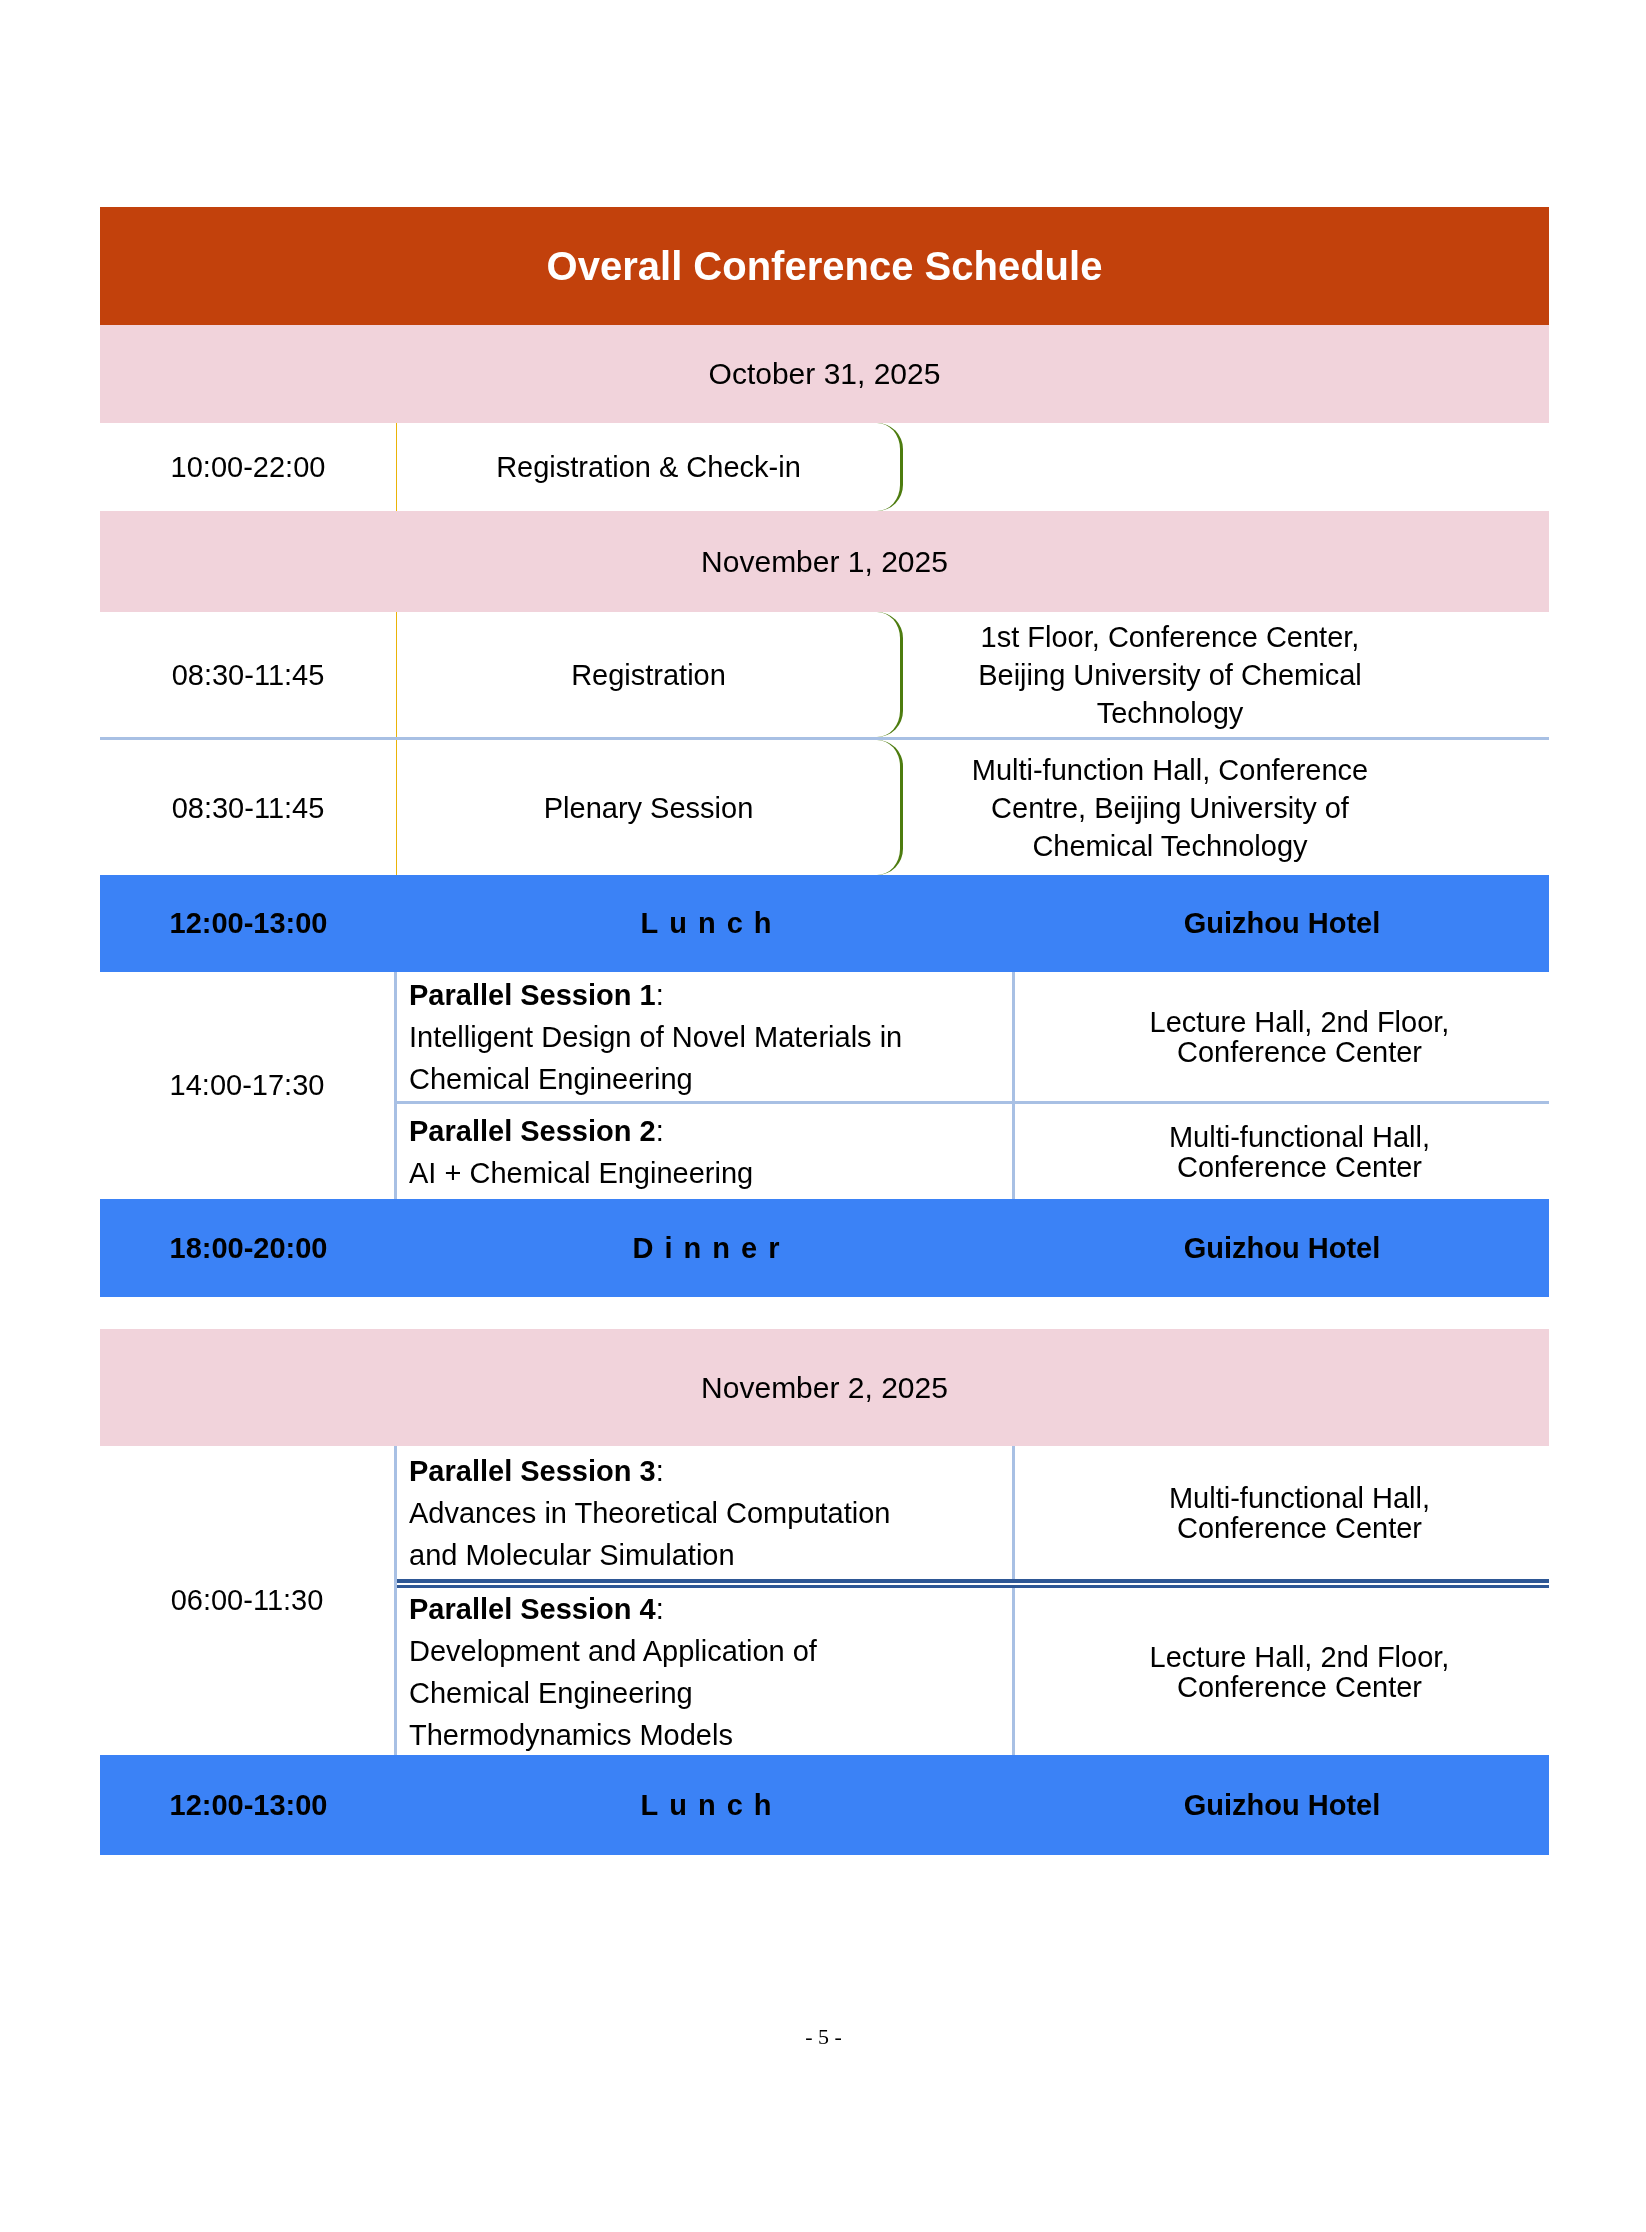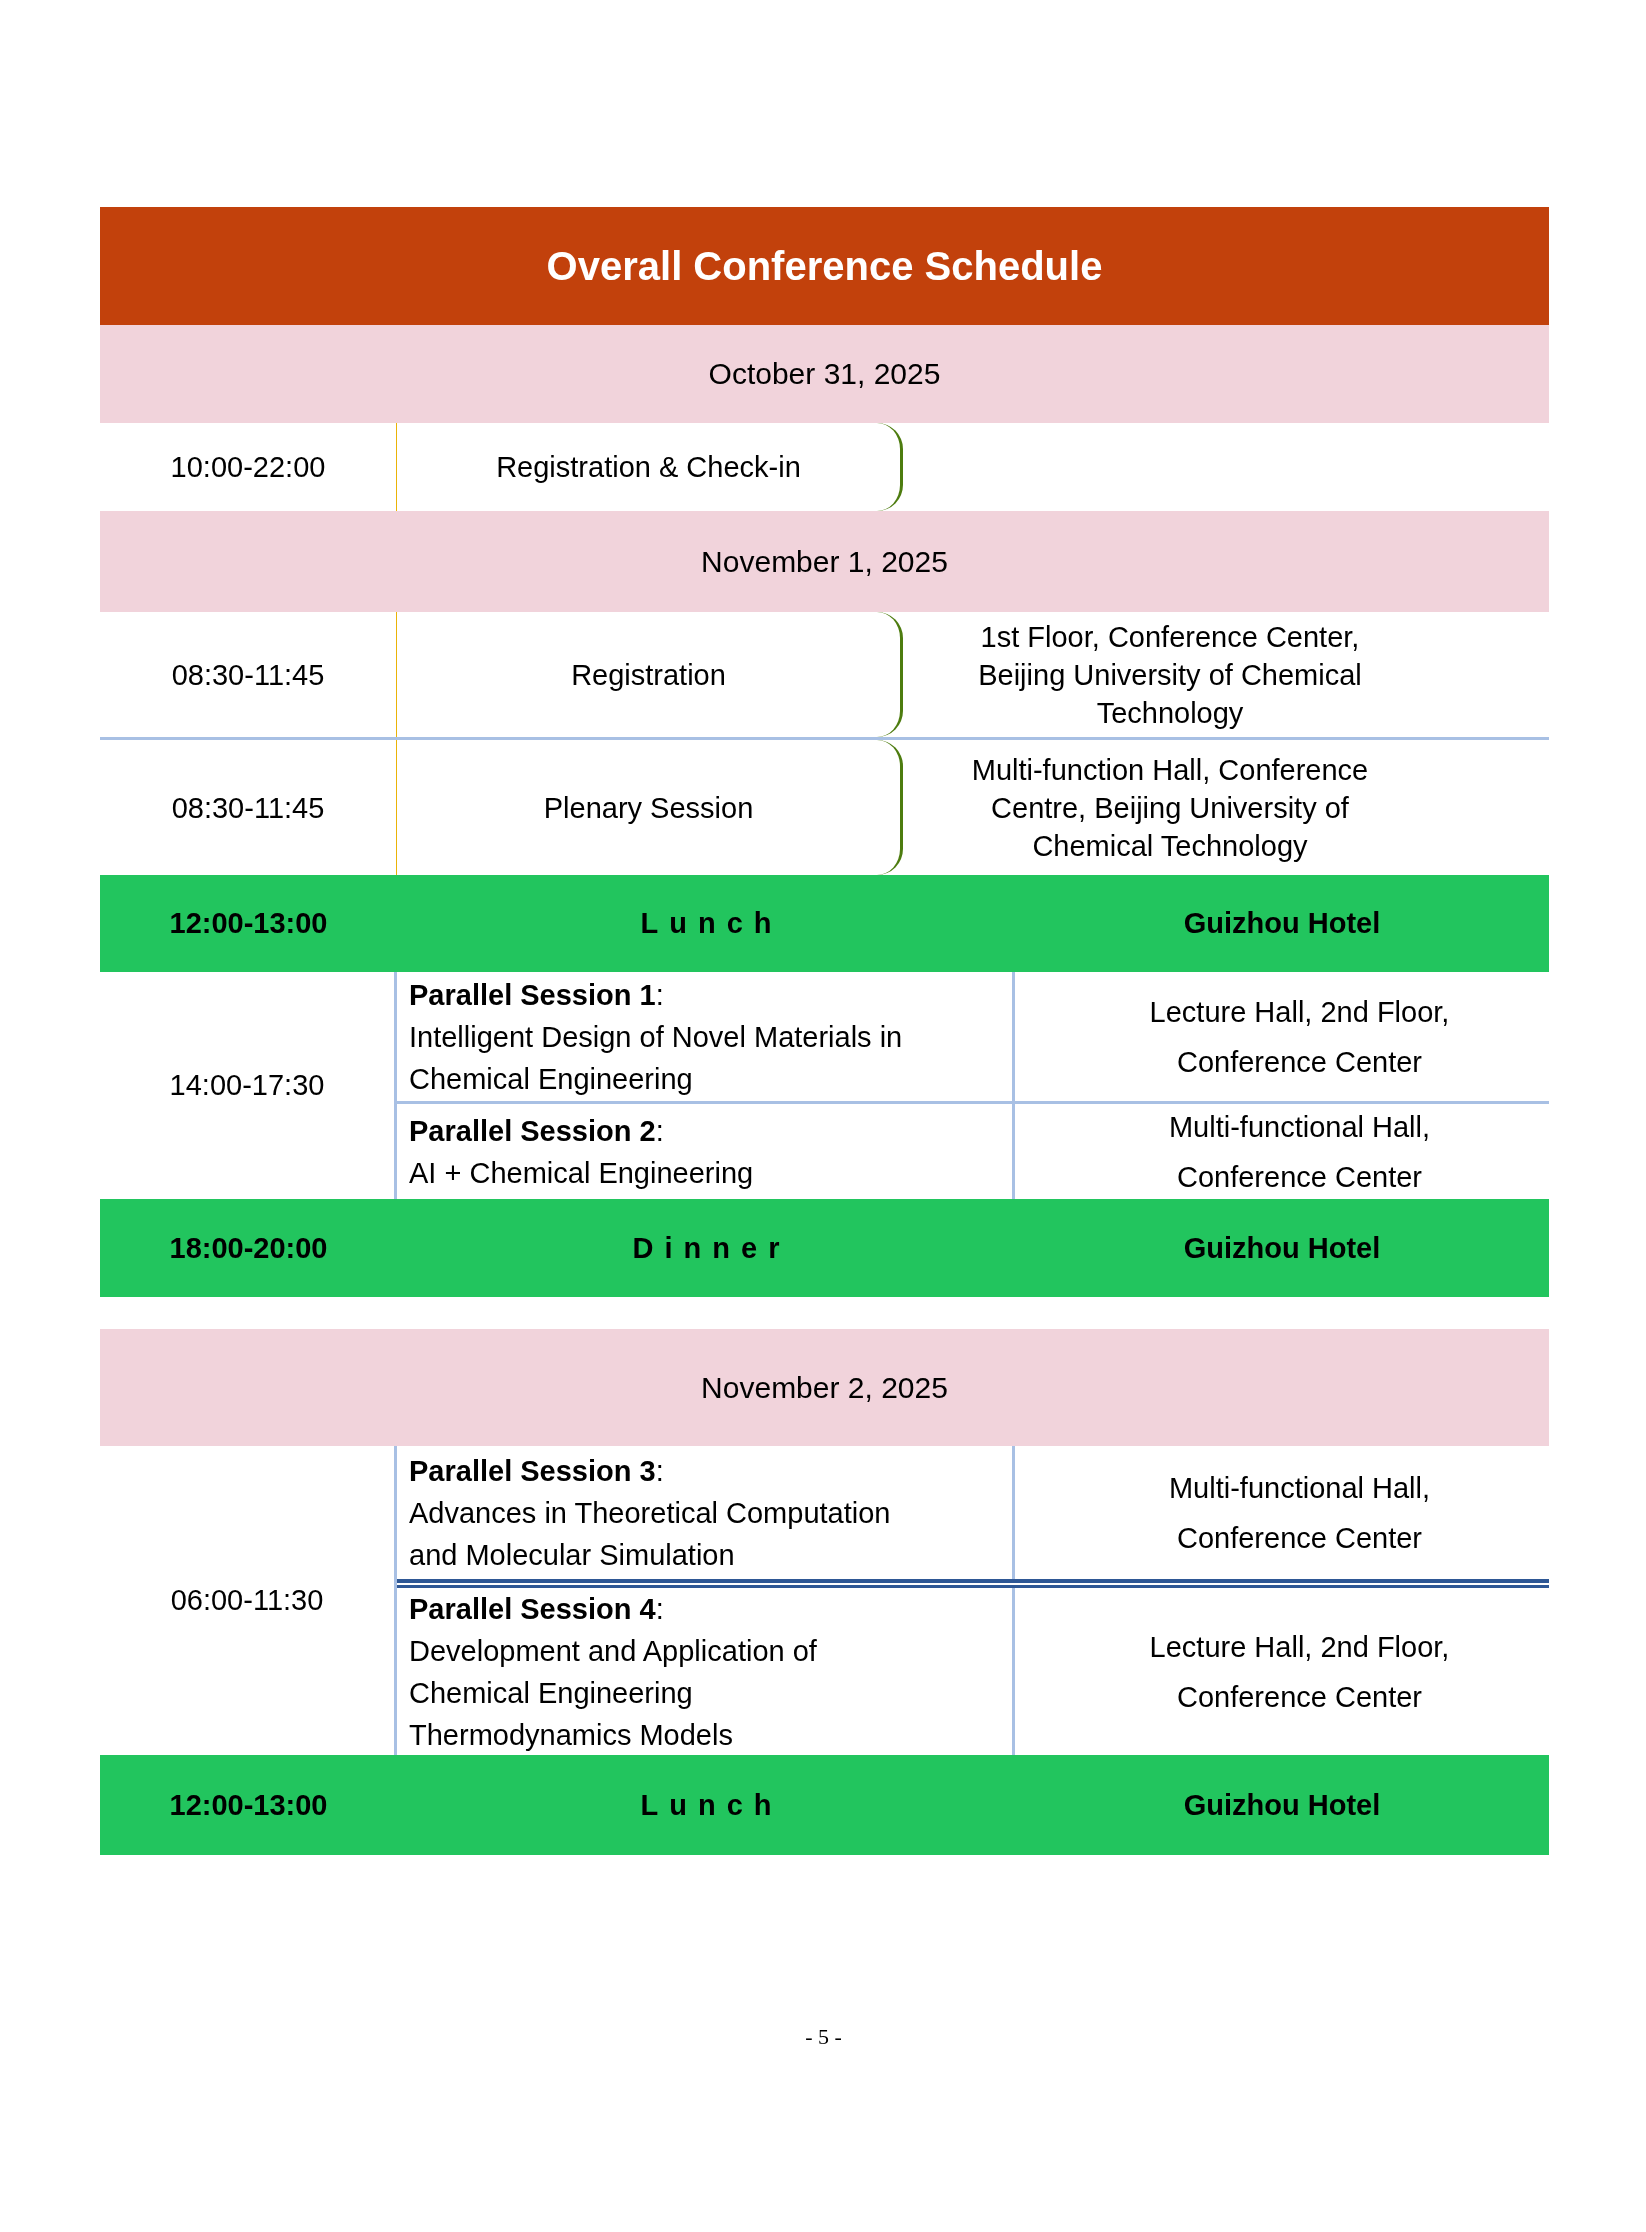--- a/index.html
+++ b/index.html
@@ -28,41 +28,41 @@
   .cell{box-sizing:border-box;display:flex;align-items:center;justify-content:center;
         text-align:center;font-size:29px;line-height:38px;white-space:pre-line;}
   .c1{width:297px;border-right:1px solid #eab308;}
   .c2{width:506px;border-right:3px solid #4d7c0f;border-radius:26px;}
   .c3{width:534px;}
   .r-checkin{height:88px;}
   .r-reg{height:128px;border-bottom:3px solid #A8C0E4;}
   .r-plenary{height:135px;}
 
   
-  .meal{display:flex;background:#22c55e;font-size:29px;font-weight:bold;}
+  .meal{display:flex;background:#3b82f6;font-size:29px;font-weight:bold;}
   .meal>div{display:flex;align-items:center;justify-content:center;text-align:center;}
   .m1{width:297px;}
   .m2{width:618px;}
   .m3{width:534px;}
   .meal-lunch1{height:97px;}
   .meal-dinner{height:98px;}
   .meal-lunch2{height:100px;}
   .spaced{letter-spacing:0.38em;margin-right:-0.38em;}
 
   
   .grp{display:flex;}
   .grp-c1{width:297px;box-sizing:border-box;border-right:3px solid #A8C0E4;
           display:flex;align-items:center;justify-content:center;font-size:29px;}
   .grp-right{width:1152px;display:flex;flex-direction:column;}
   .sub{display:flex;box-sizing:border-box;}
   .sub-c2{width:618px;box-sizing:border-box;border-right:3px solid #A8C0E4;
           display:flex;flex-direction:column;justify-content:center;
           padding-left:12px;font-size:29px;line-height:42px;text-align:left;}
   .sub-c3{width:534px;box-sizing:border-box;display:flex;align-items:center;justify-content:center;
-          text-align:center;font-size:29px;line-height:50px;white-space:pre-line;padding-left:35px;}
+          text-align:center;font-size:29px;line-height:30px;white-space:pre-line;padding-left:35px;}
   .s-ps1{height:132px;border-bottom:3px solid #A8C0E4;}
   .s-ps2{height:95px;}
   .s-ps3{height:133px;}
   .s-ps4{height:167px;}
   .dbl-line{height:9px;box-sizing:border-box;background:#ffffff;
             border-top:4px solid #2E5795;border-bottom:3px solid #2E5795;}
   .bold{font-weight:bold;}
   .topic{white-space:pre-line;}
 
   .pgnum{position:absolute;top:2024px;left:0;width:100%;text-align:center;

